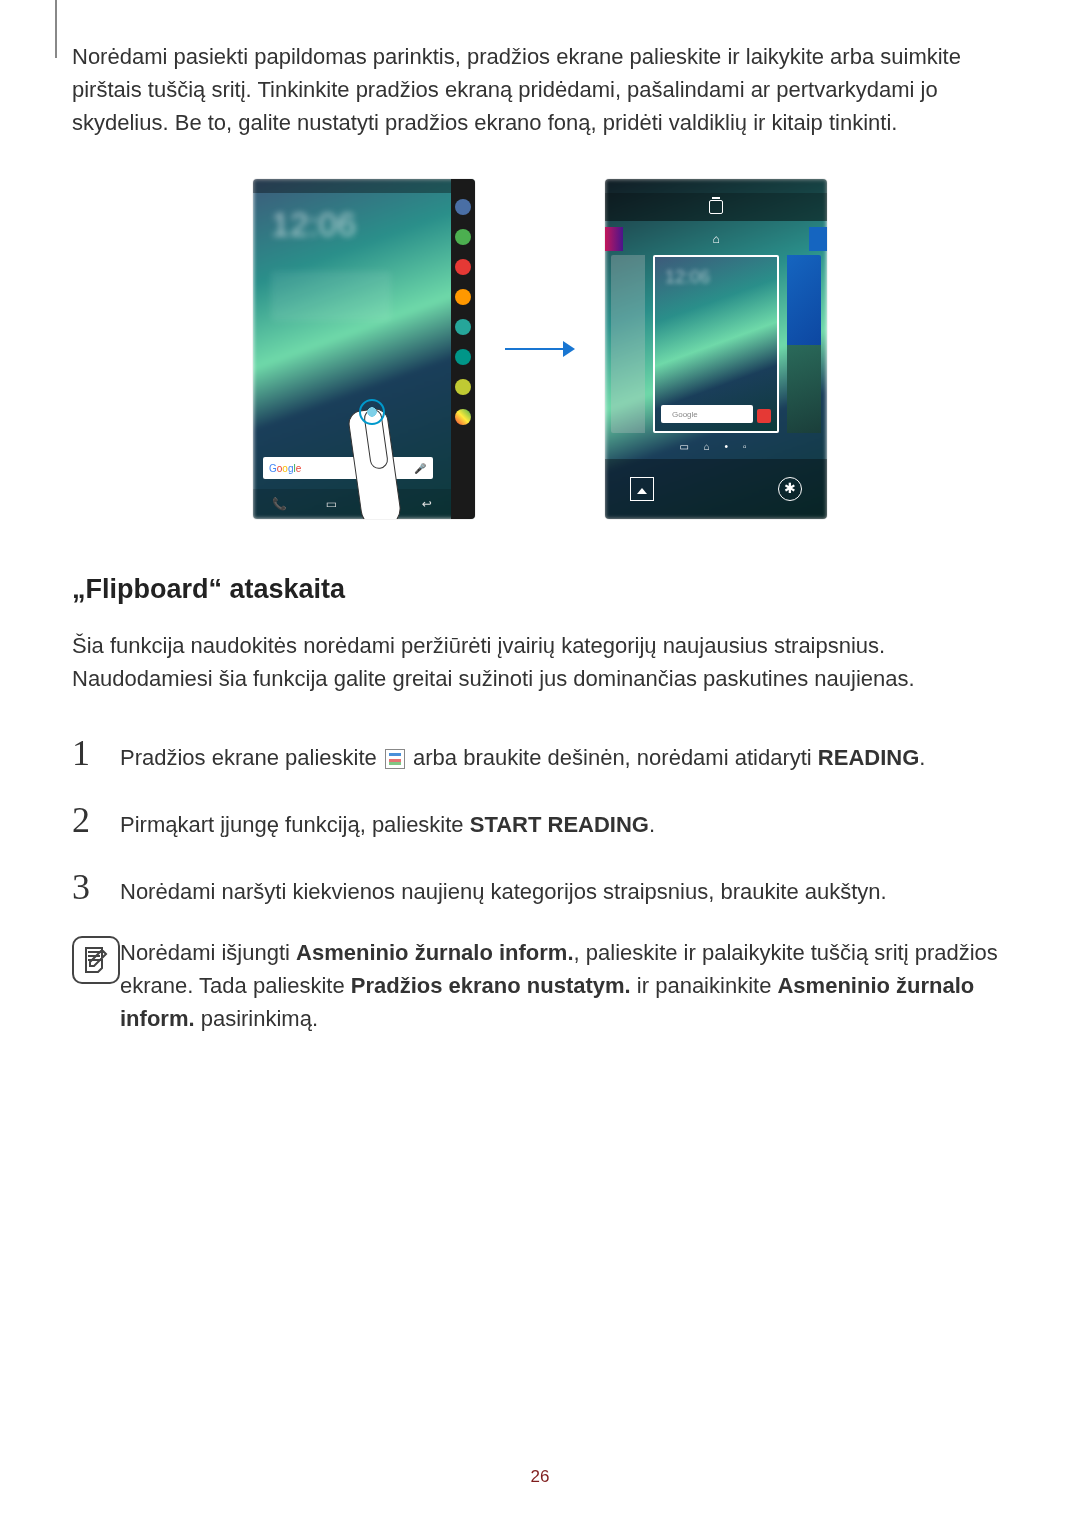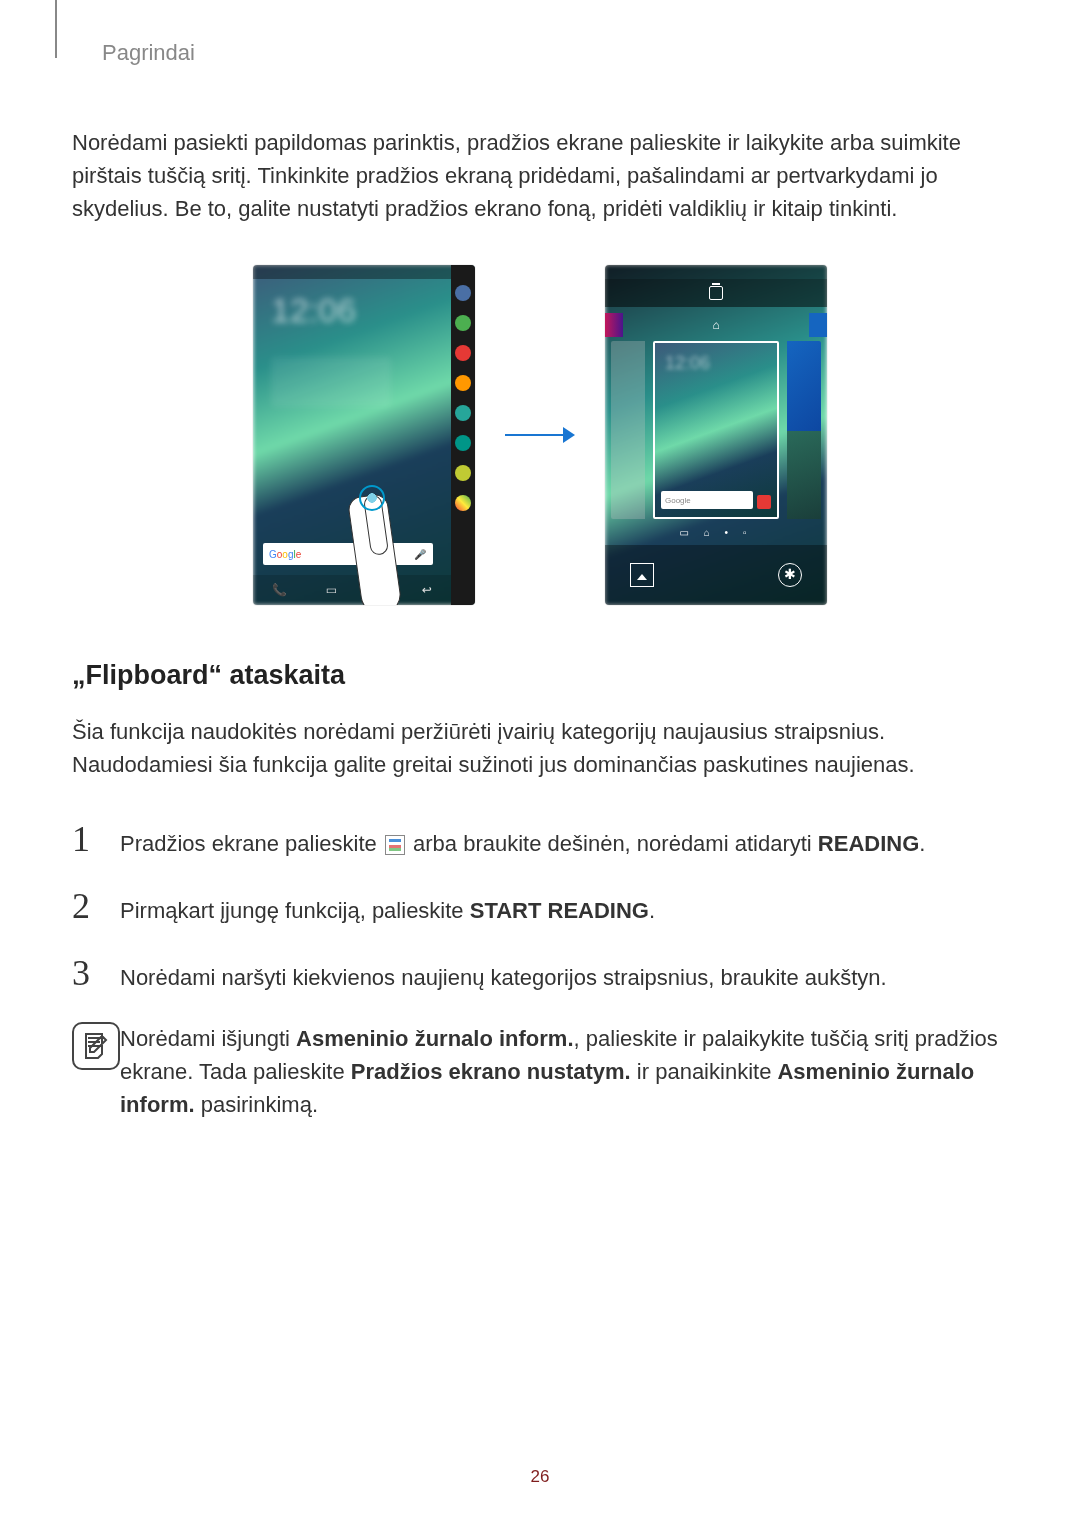--- a/index.html
+++ b/index.html
@@ -86,21 +86,21 @@
   .rp-bar-l{width:18px; background:linear-gradient(90deg,#c2185b,#4a148c);}
   .rp-bar-c{flex:1; display:flex; align-items:center; justify-content:center;}
   .home-icon{ color:#fff; font-size:12px;}
   .rp-bar-r{width:18px; background:#1565c0;}
   .rp-panel{ position:absolute; top:76px; left:48px; right:48px; height:178px; background:linear-gradient(160deg,#3d5a7a 0%,#2a8f8a 30%,#6fd9a9 50%,#1a3e5a 70%,#0d3a3a 100%); border:2px solid #fff; border-radius:2px;}
   .rp-panel-time{ position:absolute; top:10px; left:10px; color:rgba(255,255,255,0.5); font-size:18px; filter:blur(2px);}
   .rp-panel-left{position:absolute; top:76px; left:6px; width:34px; height:178px; background:rgba(200,200,200,0.3); border-radius:2px 0 0 2px;}
   .rp-panel-right{position:absolute; top:76px; right:6px; width:34px; height:178px;}
   .rp-panel-right-top{height:90px; background:linear-gradient(135deg,#1565c0,#0d47a1); border-radius:0 2px 0 0;}
   .rp-panel-right-bot{height:88px; background: linear-gradient(160deg,#2a6a5a,#1a3e3a);}
-  .rp-search{ position:absolute; bottom:8px; left:6px; right:24px; height:18px; background:#fff; border-radius:2px; font-size:8px; padding:0 4px; display:flex; align-items:center; color:#888;}
+  .rp-search{ position:absolute; bottom:8px; left:6px; right:24px; height:18px; background:#fff; border-radius:2px; font-size:8px; padding:0 11px; display:flex; align-items:center; color:#888;}
   .rp-badge{ position:absolute; bottom:8px; right:6px; width:14px; height:14px; background:#e53935; border-radius:2px;}
   .rp-dots{ position:absolute; top:262px; left:0; right:0; text-align:center; color:#fff; font-size:10px; letter-spacing:6px;}
   .rp-bottom{ position:absolute; bottom:0; left:0; right:0; height:60px; background:rgba(0,0,0,0.35); display:flex; align-items:center; justify-content:space-around;}
   .rp-bicon{ width:24px; height:24px; border:1.5px solid #fff; display:flex; align-items:center; justify-content:center;}
   .rp-bicon.pic::after{content:""; width:0; height:0; border-left:5px solid transparent; border-right:5px solid transparent; border-bottom:6px solid #fff; margin-top:4px;}
   .rp-bicon.grid{ display:grid; grid-template-columns:1fr 1fr; grid-template-rows:1fr 1fr; gap:2px; padding:3px; border:none;}
   .rp-bicon.grid span{ background:#fff;}
   .rp-bicon.grid span:first-child{background:#e53935;}
   .rp-bicon.gear{ border-radius:50%; position:relative;}
   .rp-bicon.gear::before{content:"✱"; color:#fff; font-size:14px; position:absolute; top:2px; left:5px;}
@@ -120,21 +120,20 @@
   b { font-weight:bold; }
   .page-num { position:absolute; bottom:40px; left:50%; transform:translateX(-50%); font-size:17px; color:#7f1d1d;}
 </style>
 </head>
 <body>
 
 <div class="left-rule"></div>
 
 <div class="page">
 
-  <div class="breadcrumb">Pagrindai</div>
 
   <p class="body">Norėdami pasiekti papildomas parinktis, pradžios ekrane palieskite ir laikykite arba suimkite pirštais tuščią sritį. Tinkinkite pradžios ekraną pridėdami, pašalindami ar pertvarkydami jo skydelius. Be to, galite nustatyti pradžios ekrano foną, pridėti valdiklių ir kitaip tinkinti.</p>
 
   <div class="figure-row">
 
     <div class="phone">
       <div class="phone-bg"></div>
       <div class="phone-content">
         <div class="status"></div>
         <div class="time-blur">12:06</div>

